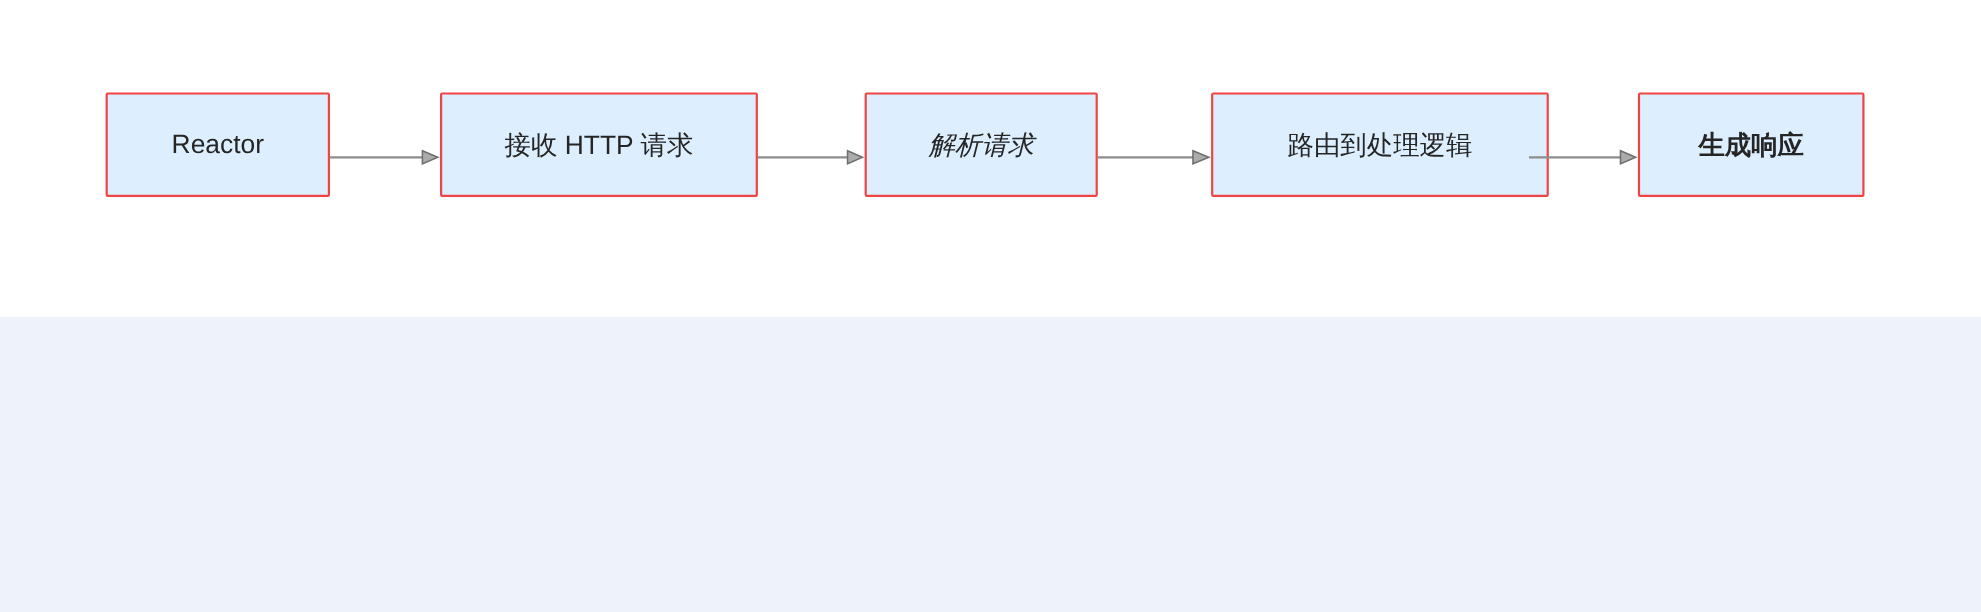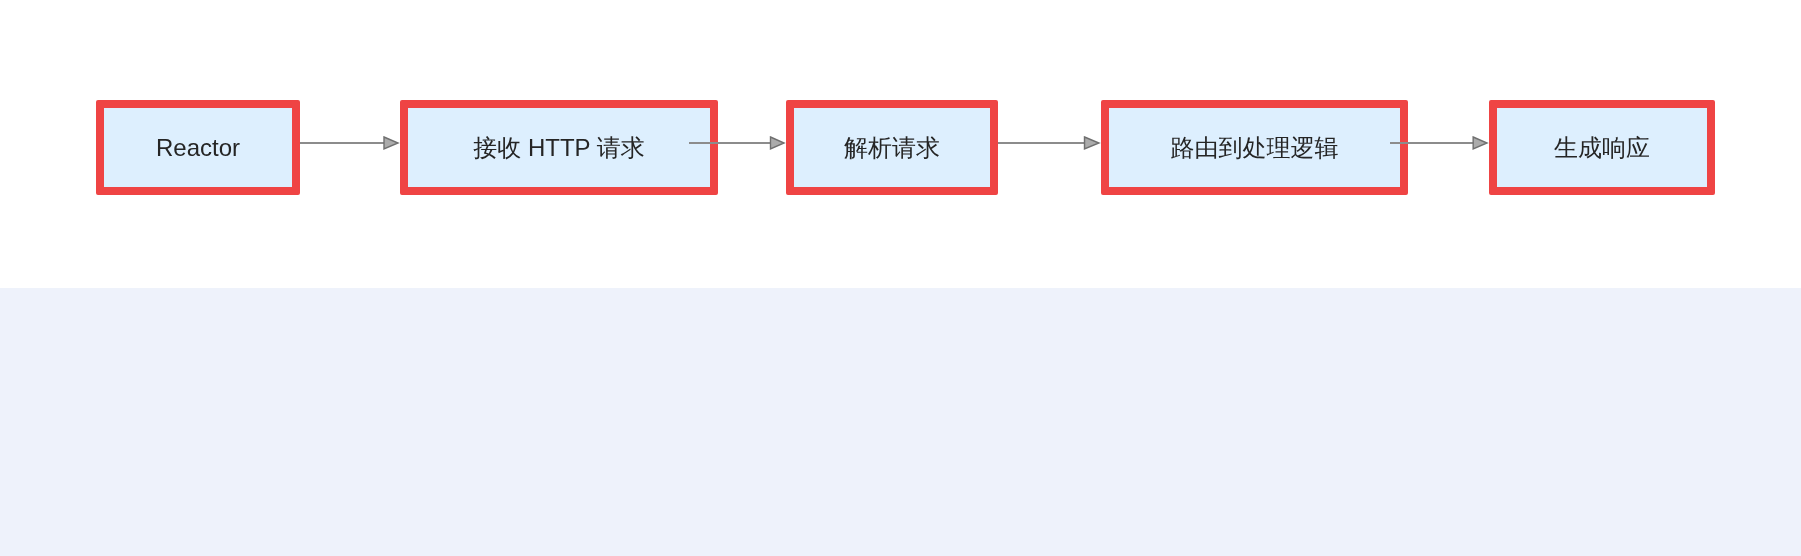--- a/index.html
+++ b/index.html
@@ -7,30 +7,30 @@
   body {
     width: 1801px; height: 556px;
     font-family: "Liberation Sans", "DejaVu Sans", sans-serif;
     background: #ffffff;
   }
   .screen { position: relative; width: 1801px; height: 556px; overflow: hidden; background: #ffffff; }
 
   
   .flow-section { position: absolute; left: 0; top: 0; width: 1801px; height: 288px; background: #ffffff; }
   .node {
-    position: absolute; top: 100px; height: 95px;
-    background: #ddeffe; border: 8px solid #ef4444; border-radius: 2px;
+    position: absolute; top: 84px; height: 95px;
+    background: #ddeffe; border: 2px solid #ef4444; border-radius: 2px;
     display: flex; align-items: center; justify-content: center;
     font-size: 24px; color: #252525; white-space: nowrap;
   }
   .node-1 { left: 96px;   width: 204px; }
-  .node-2 { left: 400px;  width: 318px; }
-  .node-3 { left: 786px;  width: 212px; }
+  .node-2 { left: 400px;  width: 289px; }
+  .node-3 { left: 786px;  width: 212px; font-style: italic; }
   .node-4 { left: 1101px; width: 307px; }
-  .node-5 { left: 1489px; width: 226px; }
+  .node-5 { left: 1489px; width: 206px; font-weight: bold; }
 
   .arrow { position: absolute; top: 135px; height: 16px; }
   .arrow-1 { left: 300px;  width: 100px; }
   .arrow-2 { left: 689px;  width: 97px;  }
   .arrow-3 { left: 998px;  width: 103px; }
   .arrow-4 { left: 1390px; width: 99px;  }
   .arrow svg { display: block; width: 100%; height: 100%; }
 
   
   .footer-section { position: absolute; left: 0; top: 288px; width: 1801px; height: 268px; background: #eef2fb; }

